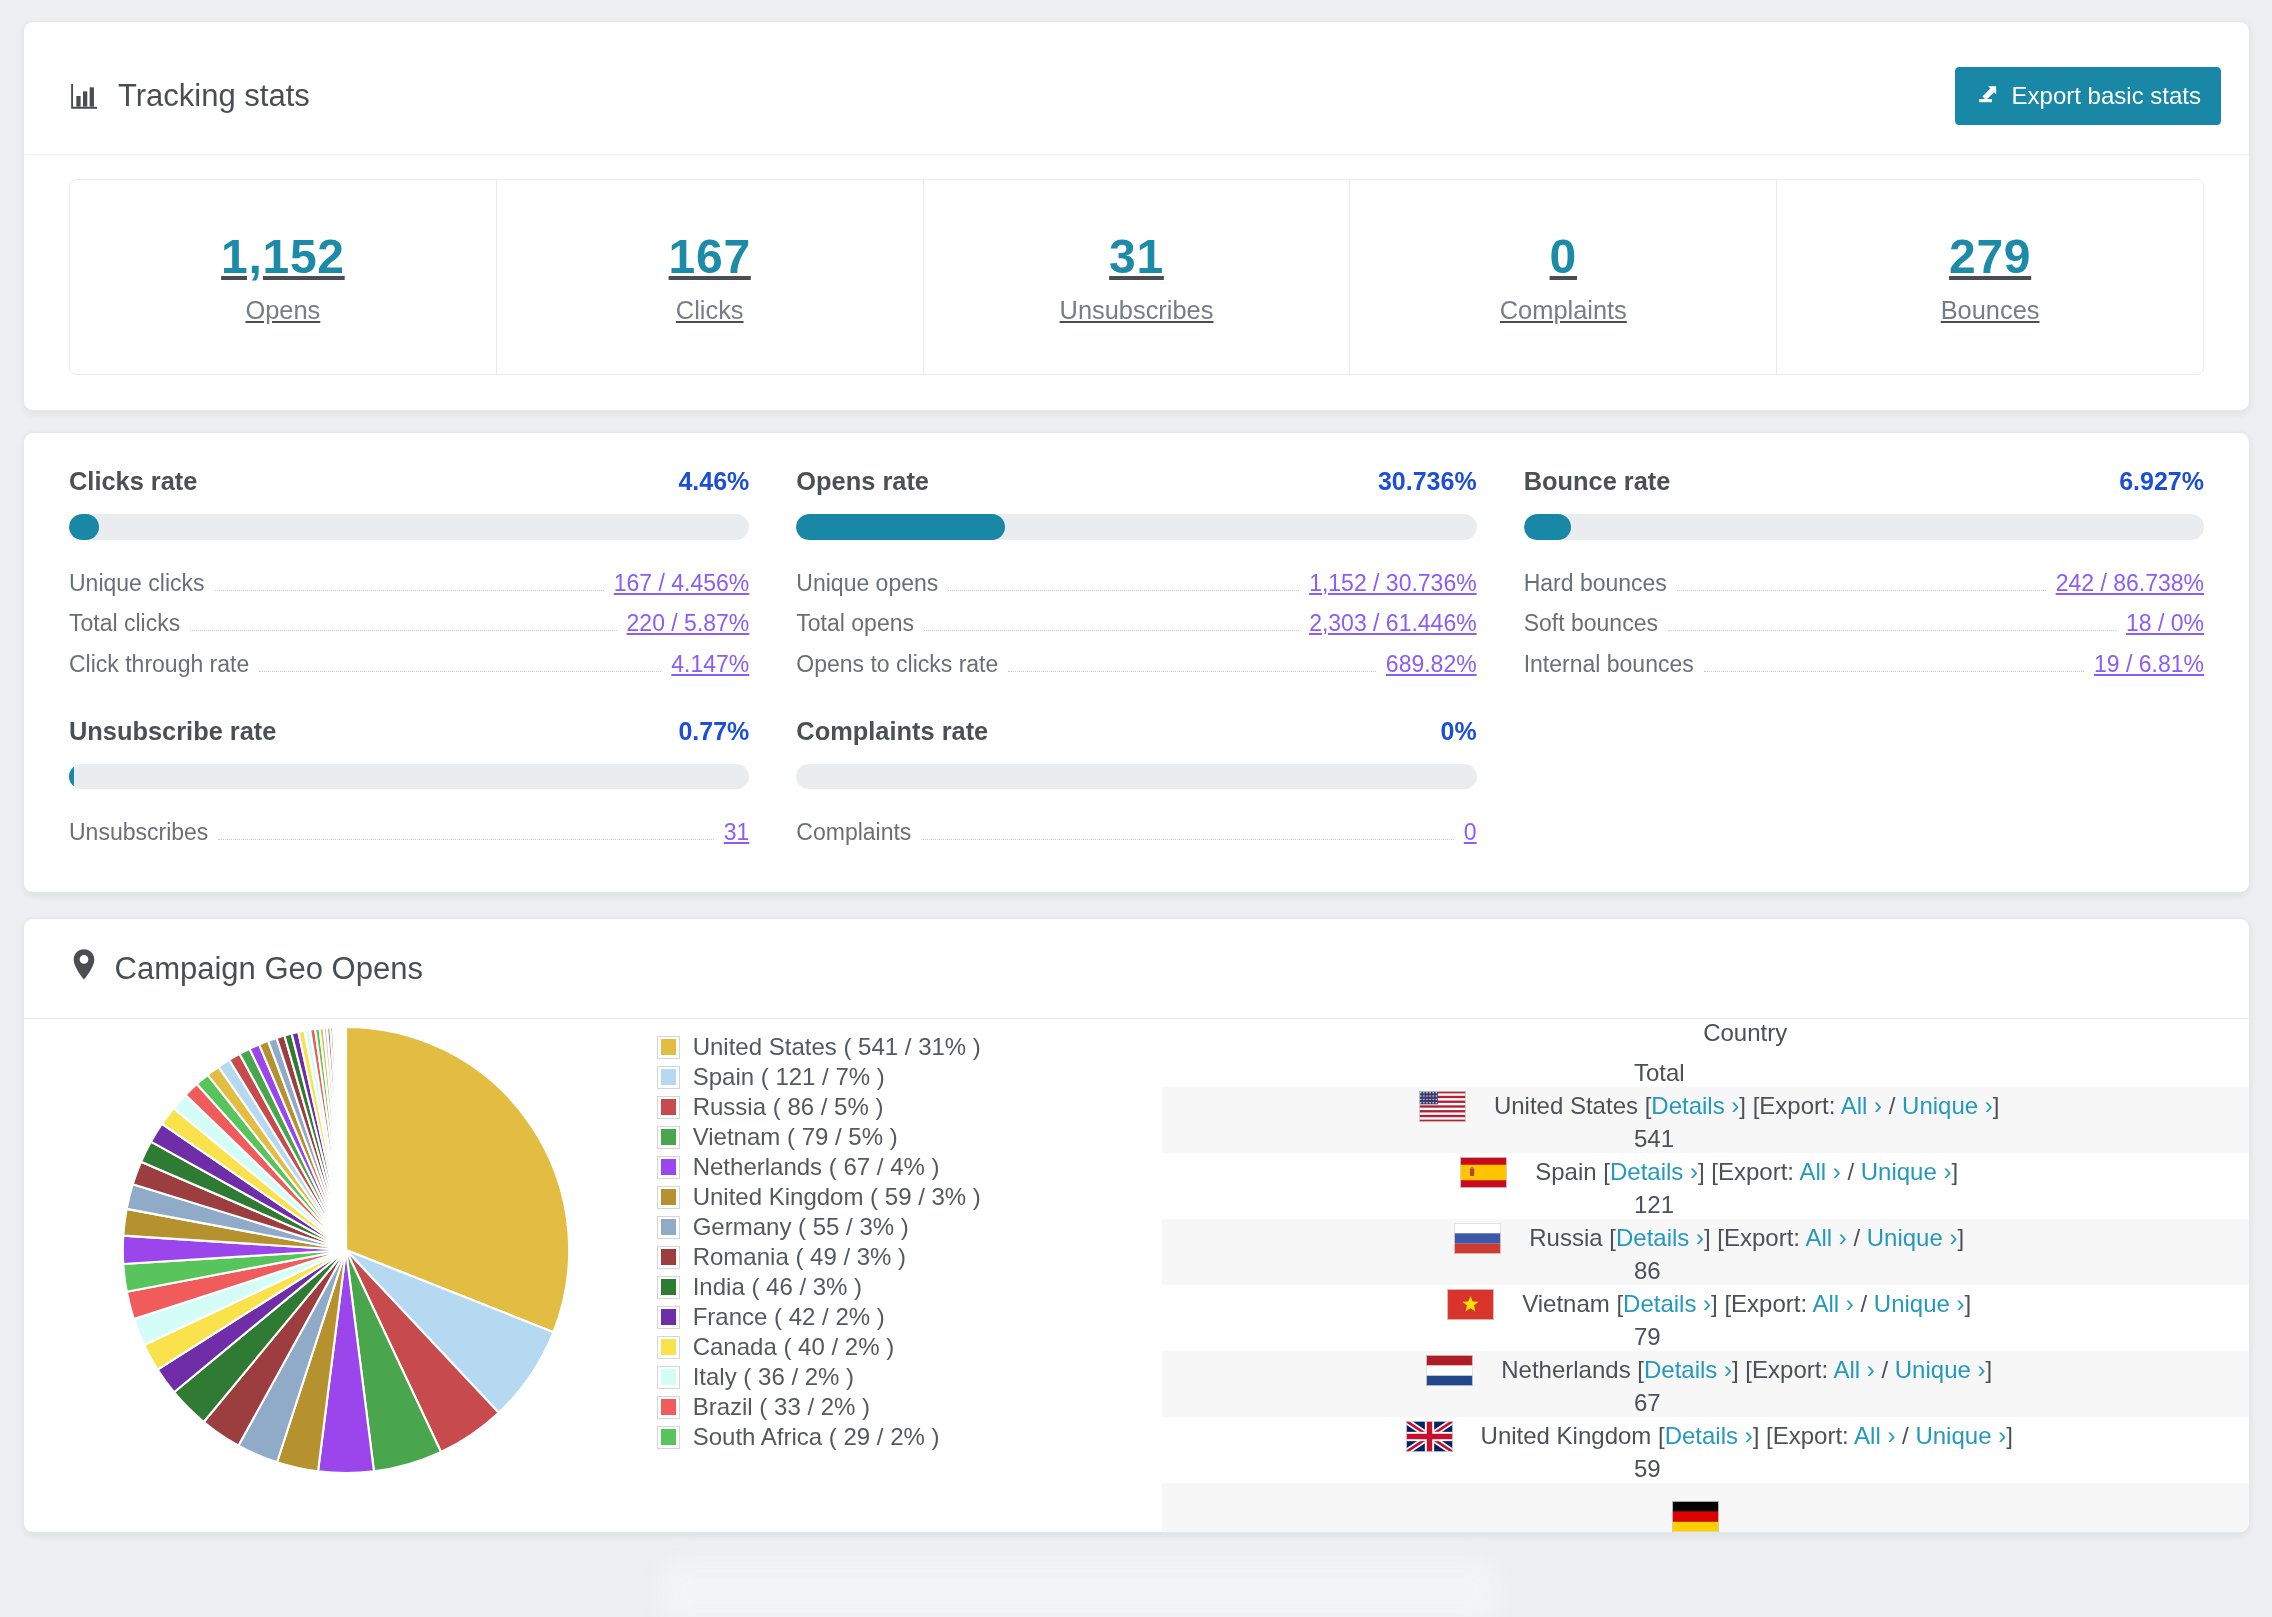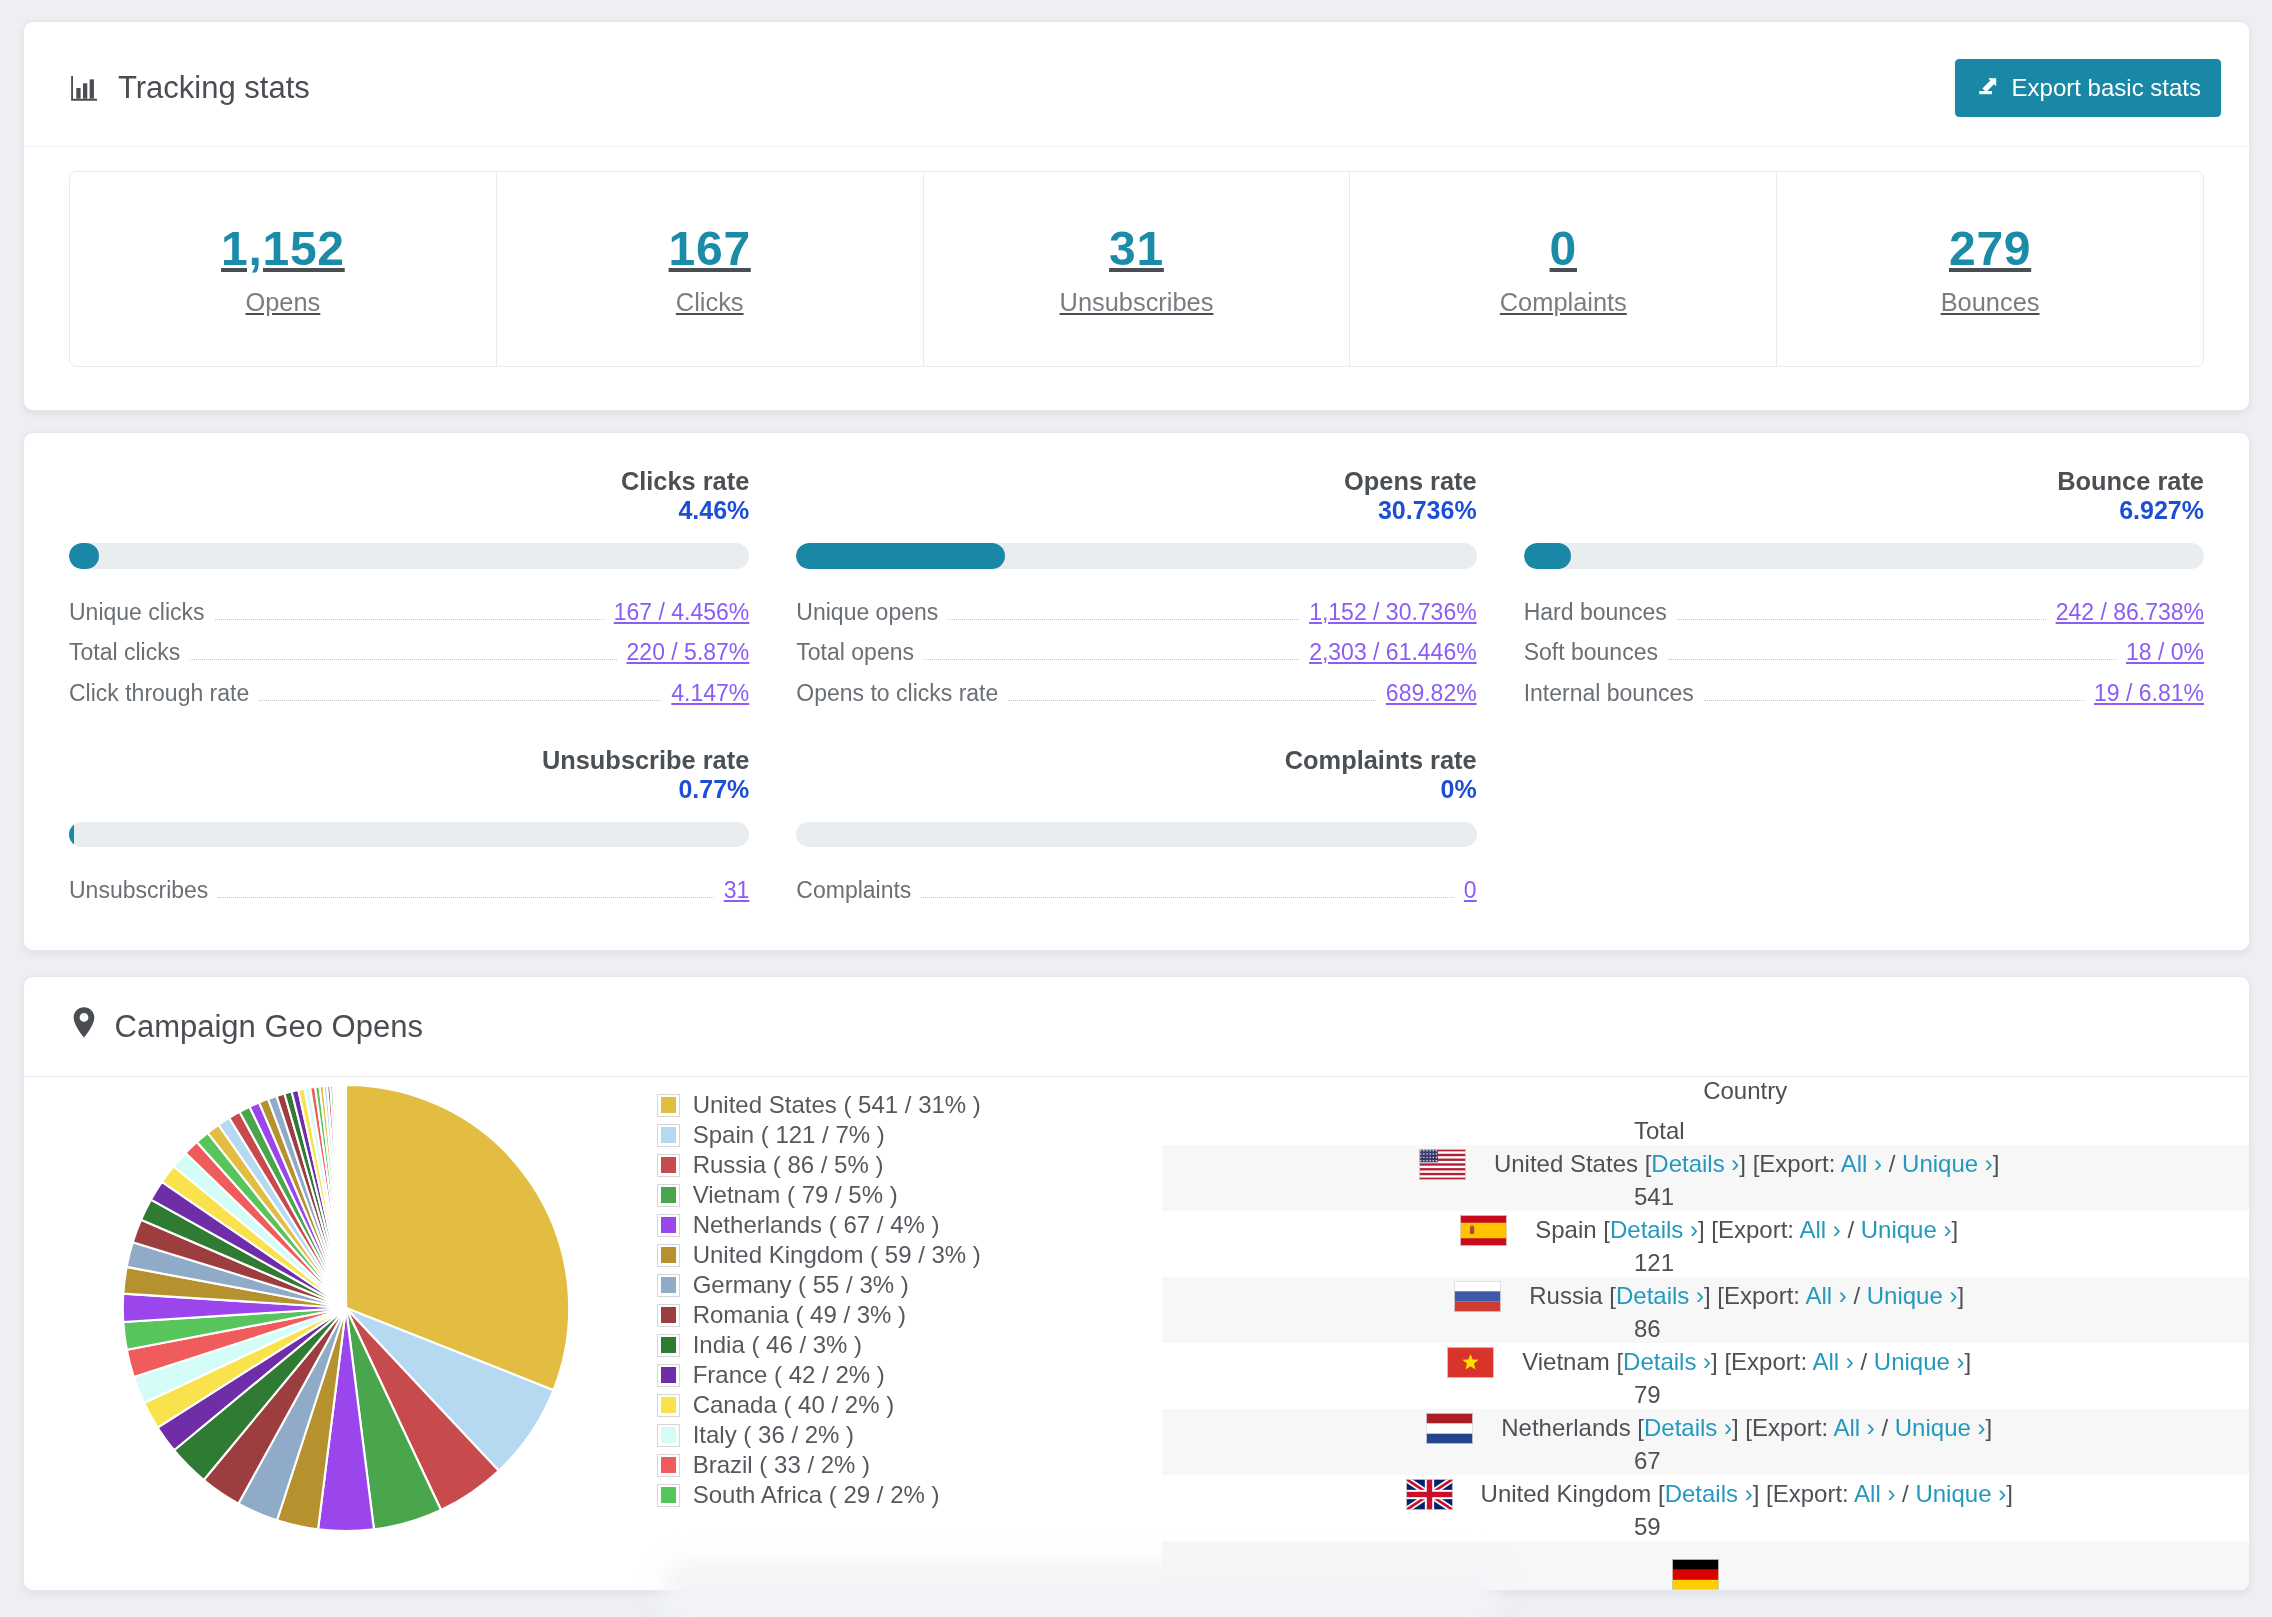--- a/index.html
+++ b/index.html
@@ -11,21 +11,21 @@
   }
   .page{padding:21px 23px 0;}
   .card{
     background:#fff;border:0.7px solid #e4e7eb;border-radius:10px;
     box-shadow:0 2.1px 7px rgba(40,50,60,.07);
     position:relative;
   }
   
   .card-header{
     display:flex;align-items:center;justify-content:space-between;
-    height:116px;padding:8px 28px 0 45px;border-bottom:1.4px solid #f0f0f2;
+    height:116px;padding:16px 28px 0 45px;border-bottom:1.4px solid #f0f0f2;
   }
   .card-title{display:flex;align-items:center;gap:17px;font-size:31px;color:#4a4e53;font-weight:400;}
   .card-title svg{display:block;}
   .export-btn{
     display:flex;align-items:center;gap:11.3px;border:none;cursor:pointer;
     background:#1888A6;color:#fff;font-size:24px;padding:13.4px 20px;border-radius:4.2px;
     font-family:"Liberation Sans",sans-serif;
   }
   .stats-box{
     display:flex;border:1.4px solid #e9ebee;border-radius:7px;
@@ -35,21 +35,21 @@
     flex:1;display:flex;flex-direction:column;align-items:center;justify-content:center;
     border-right:1.4px solid #e9ebee;
   }
   .stat-cell:last-child{border-right:none;}
   .stat-value{font-size:48px;font-weight:700;color:#1B8BA7;letter-spacing:0.7px;}
   .stat-label{font-size:25.4px;color:#787d82;margin-top:11.3px;}
   .tracking-card{height:388px;margin-bottom:21px;}
   
   .rates-card{padding:34px 45px 51px;margin-bottom:25px;}
   .rates-grid{display:grid;grid-template-columns:repeat(3,1fr);column-gap:47px;row-gap:44px;}
-  .rate-head{display:flex;justify-content:space-between;align-items:flex-end;margin-bottom:18.4px;flex-direction:column;}
+  .rate-head{display:flex;justify-content:space-between;align-items:center;margin-bottom:18.4px;}
   .rate-title{font-size:25.4px;font-weight:700;color:#4b5055;}
   .rate-value{font-size:25px;font-weight:700;color:#1d4ed8;}
   .bar{height:25.4px;background:#eaedf0;border-radius:14px;position:relative;overflow:hidden;}
   .bar-fill{height:100%;background:#1888A6;border-radius:14px;width:0;}
   .rate-rows{margin-top:30px;}
   .rate-row{display:flex;align-items:baseline;margin-top:18.4px;font-size:23px;height:22px;}
   .rate-row:first-child{margin-top:0;}
   .rr-label{color:#6b7075;white-space:nowrap;}
   .rr-leader{flex:1;border-bottom:1.4px dotted #c4c8cc;margin:0 10px;}
   .rr-value{color:#8b5cf6;white-space:nowrap;text-decoration:underline;}

